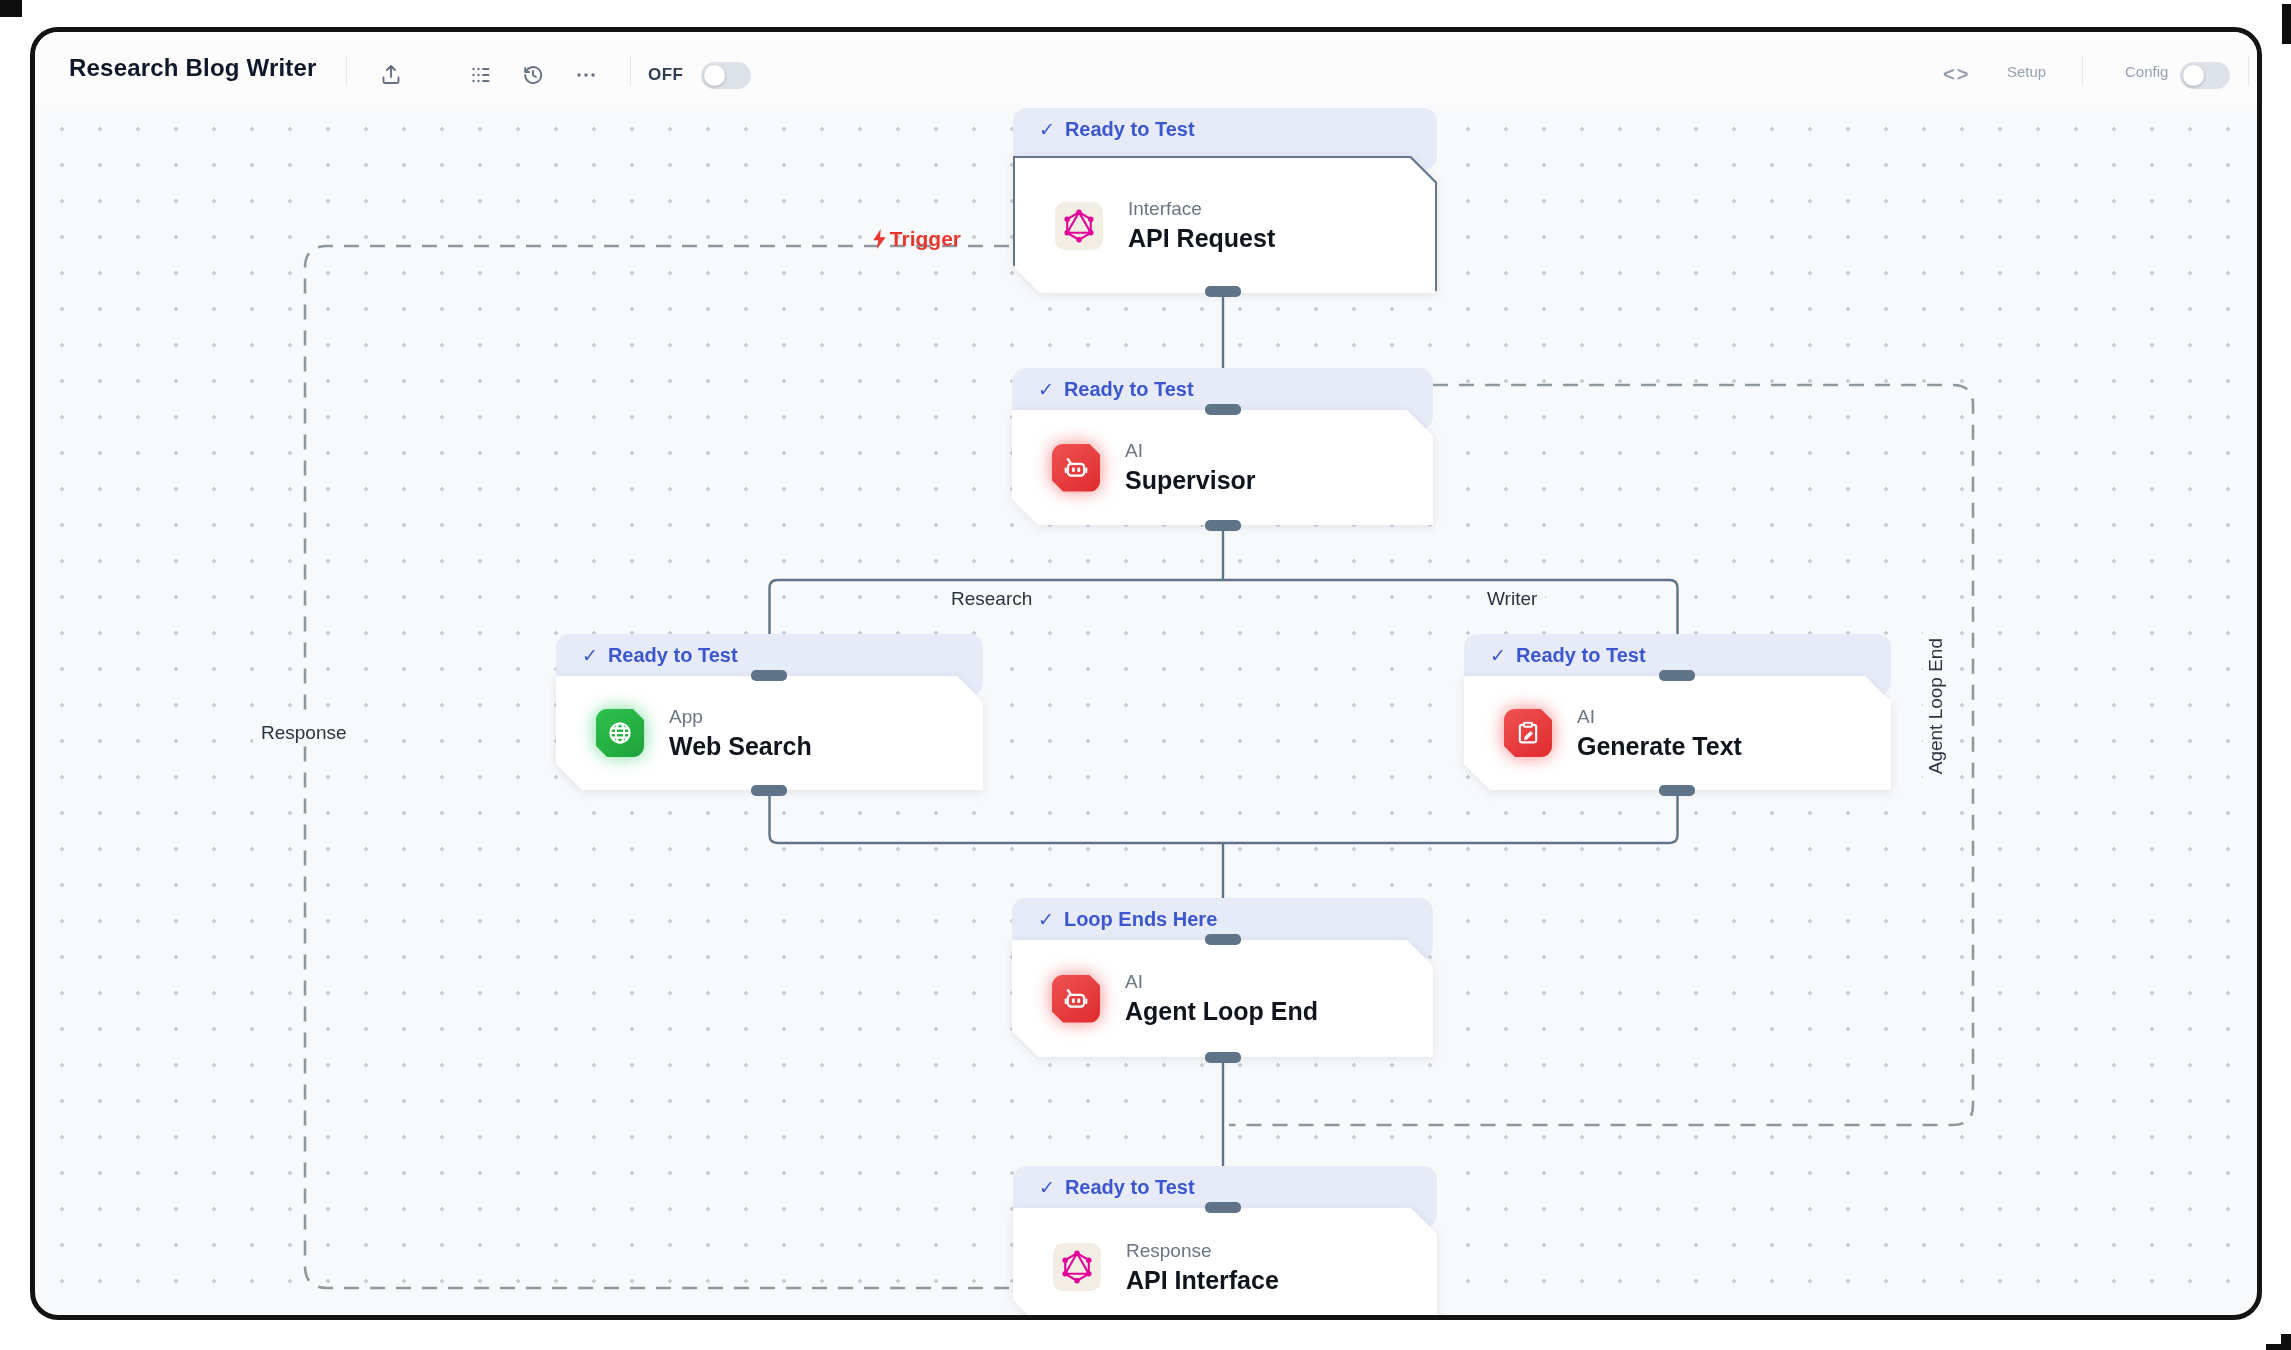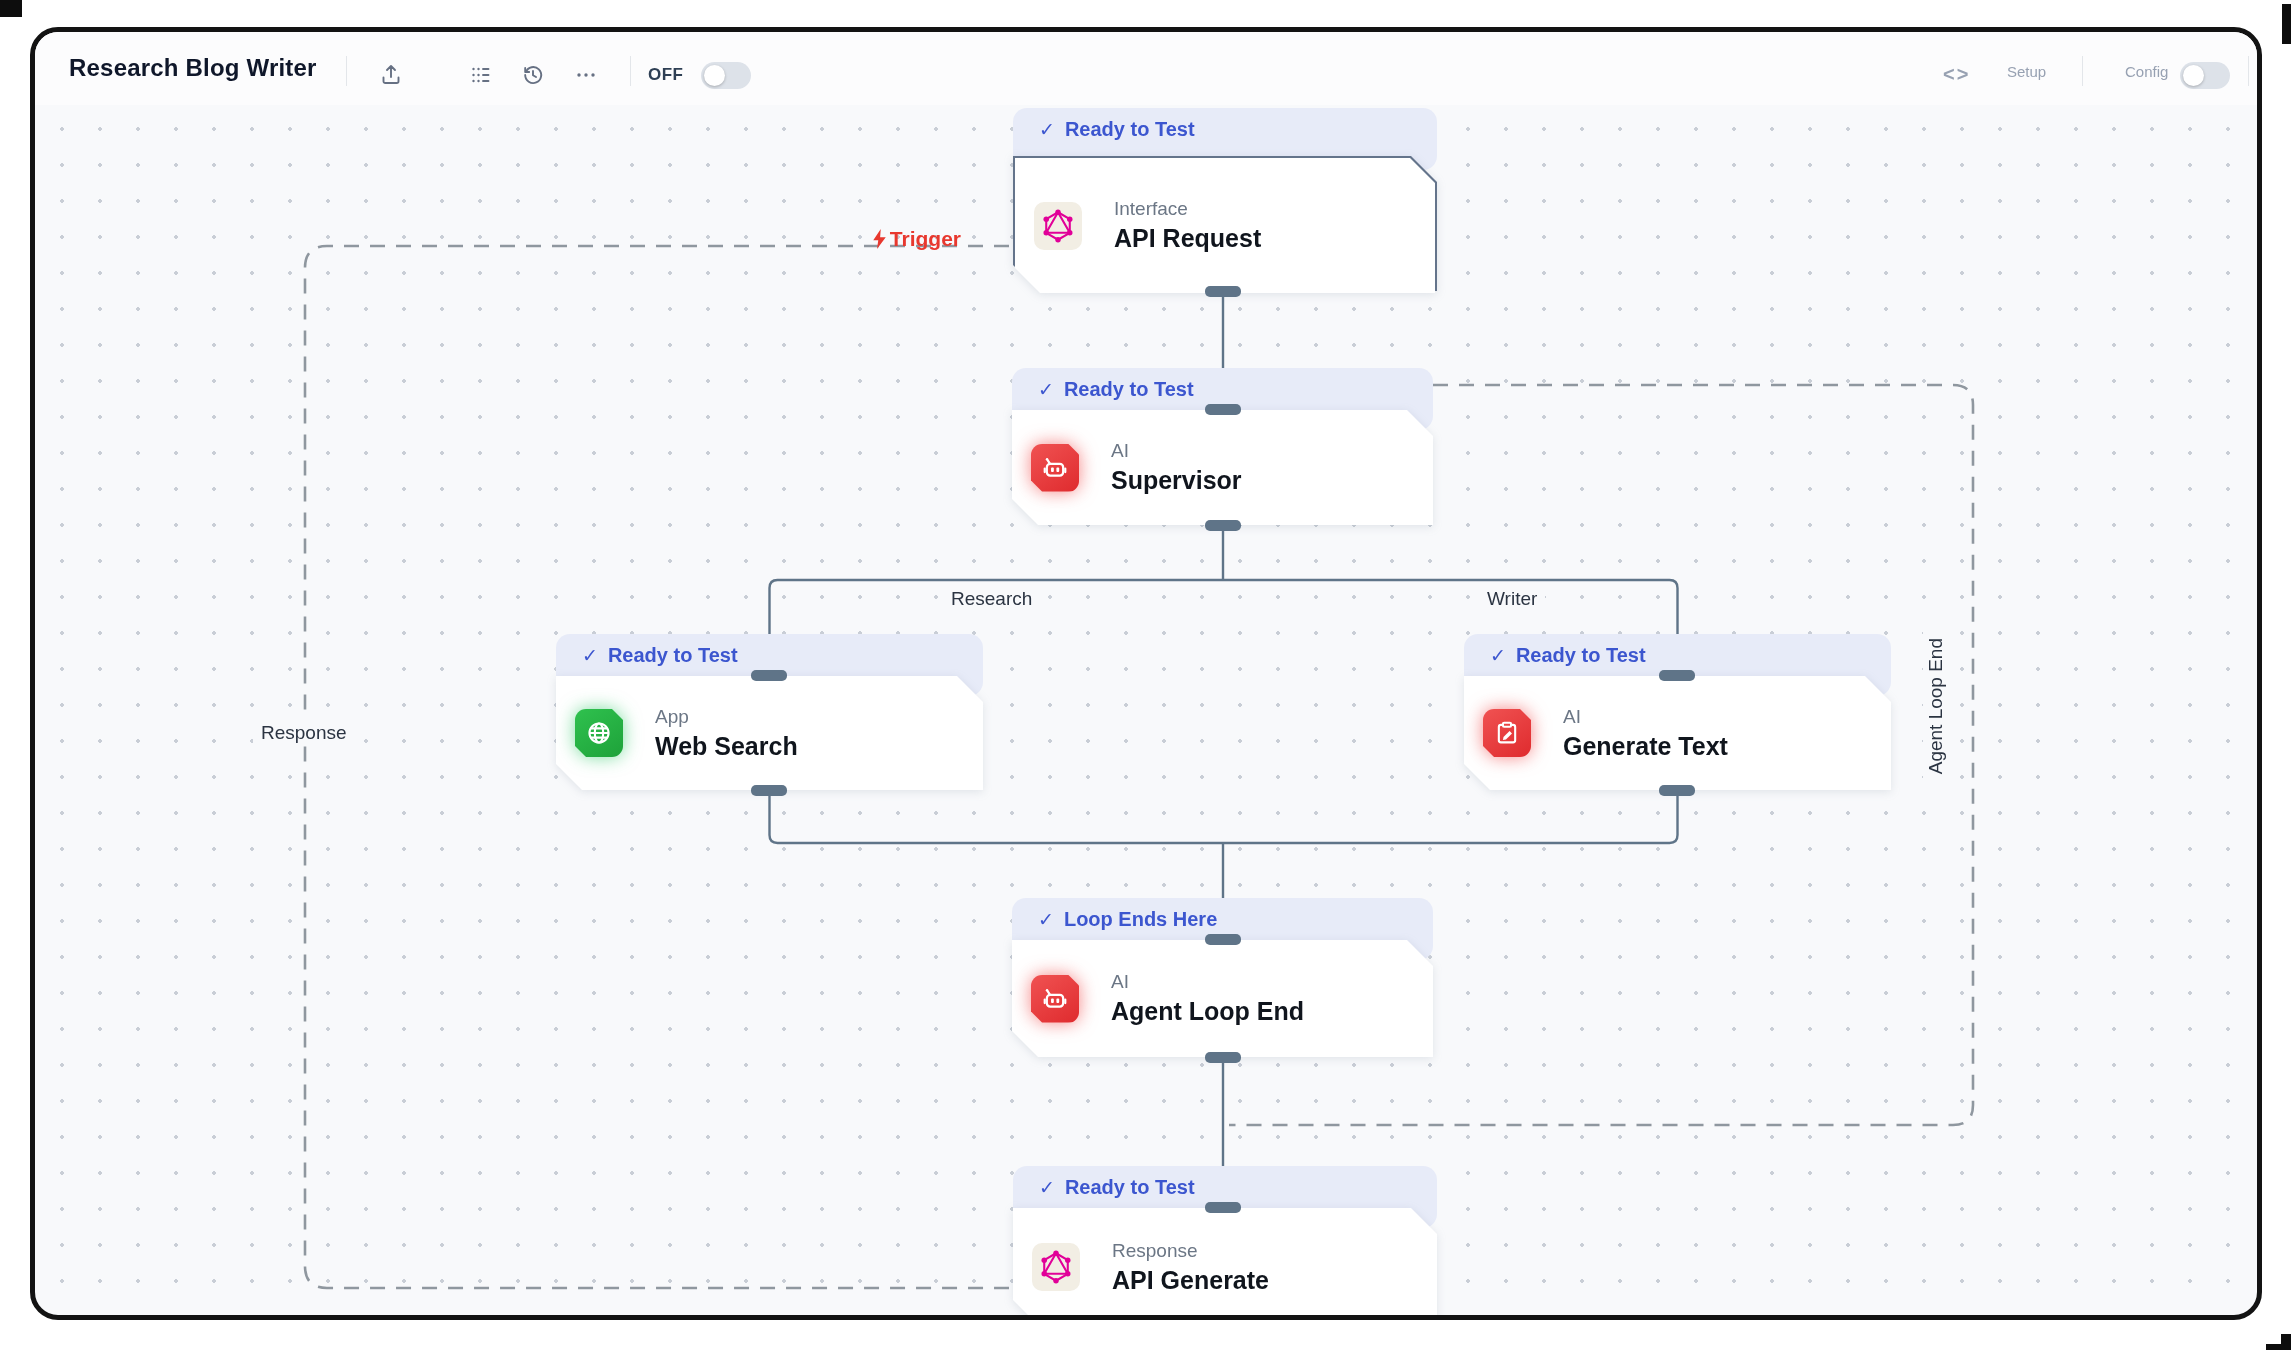--- a/index.html
+++ b/index.html
@@ -36,21 +36,21 @@
 
   
   .node { position:absolute; z-index:3; cursor:pointer; }
   .badge { position:absolute; left:0; right:0; top:0; height:62px; border-radius:14px; background:#e7ebf8;
     display:flex; align-items:flex-start; padding:10px 0 0 26px; gap:10px;
     font-size:20px; font-weight:700; color:#3c56cf; z-index:1; }
   .badge .check { font-size:19px; font-weight:400; }
   .cardwrap { position:absolute; left:0; right:0; z-index:2; filter:drop-shadow(0 2px 5px rgba(100,116,139,.16)); }
   .card { position:relative; width:100%; height:100%; background:#ffffff;
     clip-path:polygon(0 0, calc(100% - 26px) 0, 100% 26px, 100% 100%, 26px 100%, 0 calc(100% - 26px));
-    display:flex; align-items:center; padding-left:19px; gap:32px; }
+    display:flex; align-items:center; padding-left:40px; gap:25px; }
   .cardwrap.bordered .card-border { position:absolute; inset:0; background:#64748b;
     clip-path:polygon(0 0, calc(100% - 26px) 0, 100% 26px, 100% 100%, 26px 100%, 0 calc(100% - 26px)); }
   .cardwrap.bordered .card { position:absolute; inset:2px; width:auto;
     clip-path:polygon(0 0, calc(100% - 25px) 0, 100% 25px, 100% 100%, 25px 100%, 0 calc(100% - 25px)); }
   .ntype { font-size:19px; color:#6b7685; margin-bottom:4px; }
   .ntitle { font-size:25px; font-weight:700; color:#10151d; }
 
   .tilewrap { width:48px; height:48px; flex:0 0 48px; }
   .tile { width:48px; height:48px; border-radius:11px; display:flex; align-items:center; justify-content:center;
     clip-path:polygon(0 0, calc(100% - 11px) 0, 100% 11px, 100% 100%, 11px 100%, 0 calc(100% - 11px)); }
@@ -265,21 +265,21 @@
                     <circle cx="21" cy="18.2" r="2.1"></circle>
                   <circle cx="12" cy="23.5" r="2.1"></circle>
                     <circle cx="3" cy="18.2" r="2.1"></circle>
                     <circle cx="3" cy="7.8" r="2.1"></circle>
                 </g>
               </svg>
             </div>
           </div>
           <div>
             <div class="ntype">Response</div>
-            <div class="ntitle">API Generate</div>
+            <div class="ntitle">API Interface</div>
           </div>
         </div>
       </div>
     </div>
 
     <div class="handle" style="left:1170px;top:181px;"></div>
     <div class="handle" style="left:1170px;top:299px;"></div>
     <div class="handle" style="left:1170px;top:415px;"></div>
     <div class="handle" style="left:716px;top:565px;"></div>
     <div class="handle" style="left:716px;top:680px;"></div>

